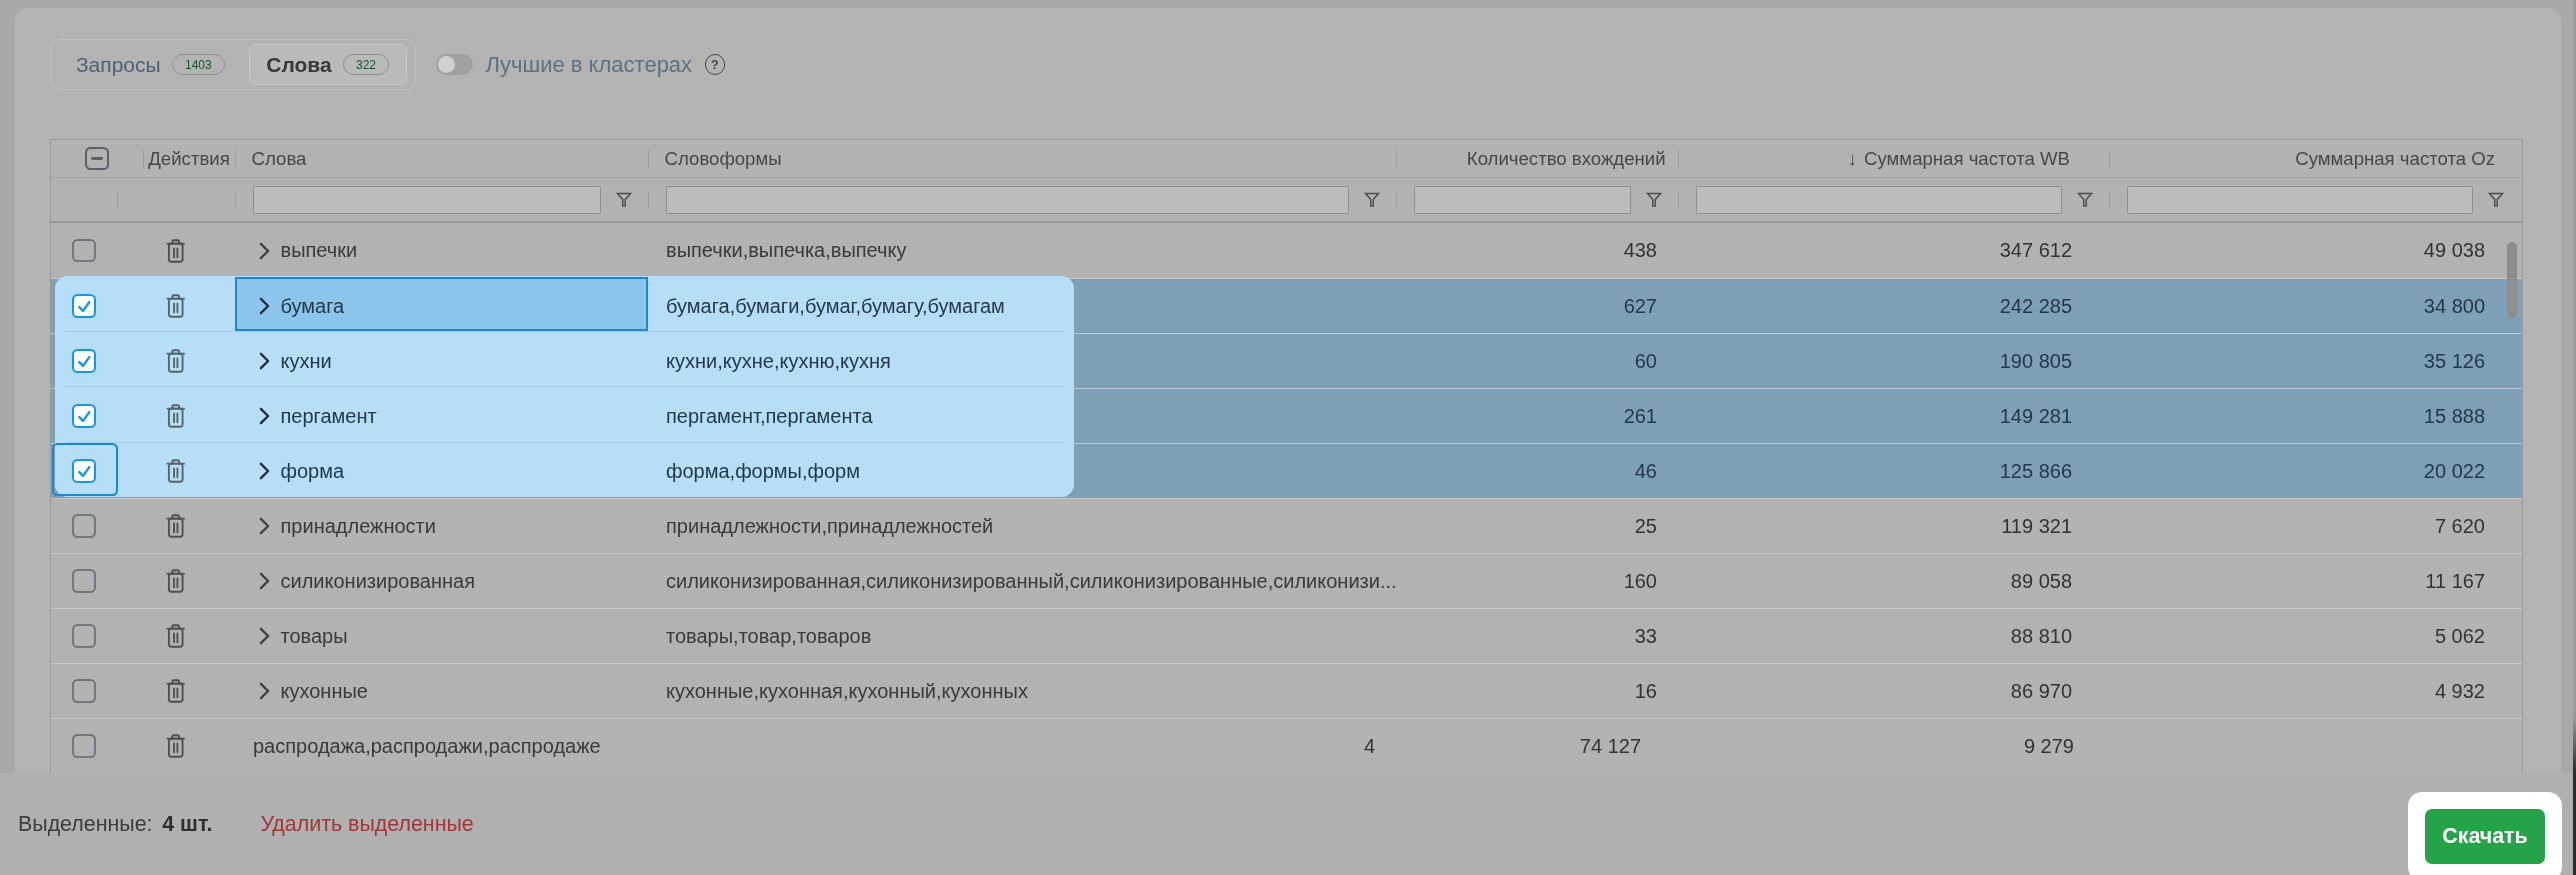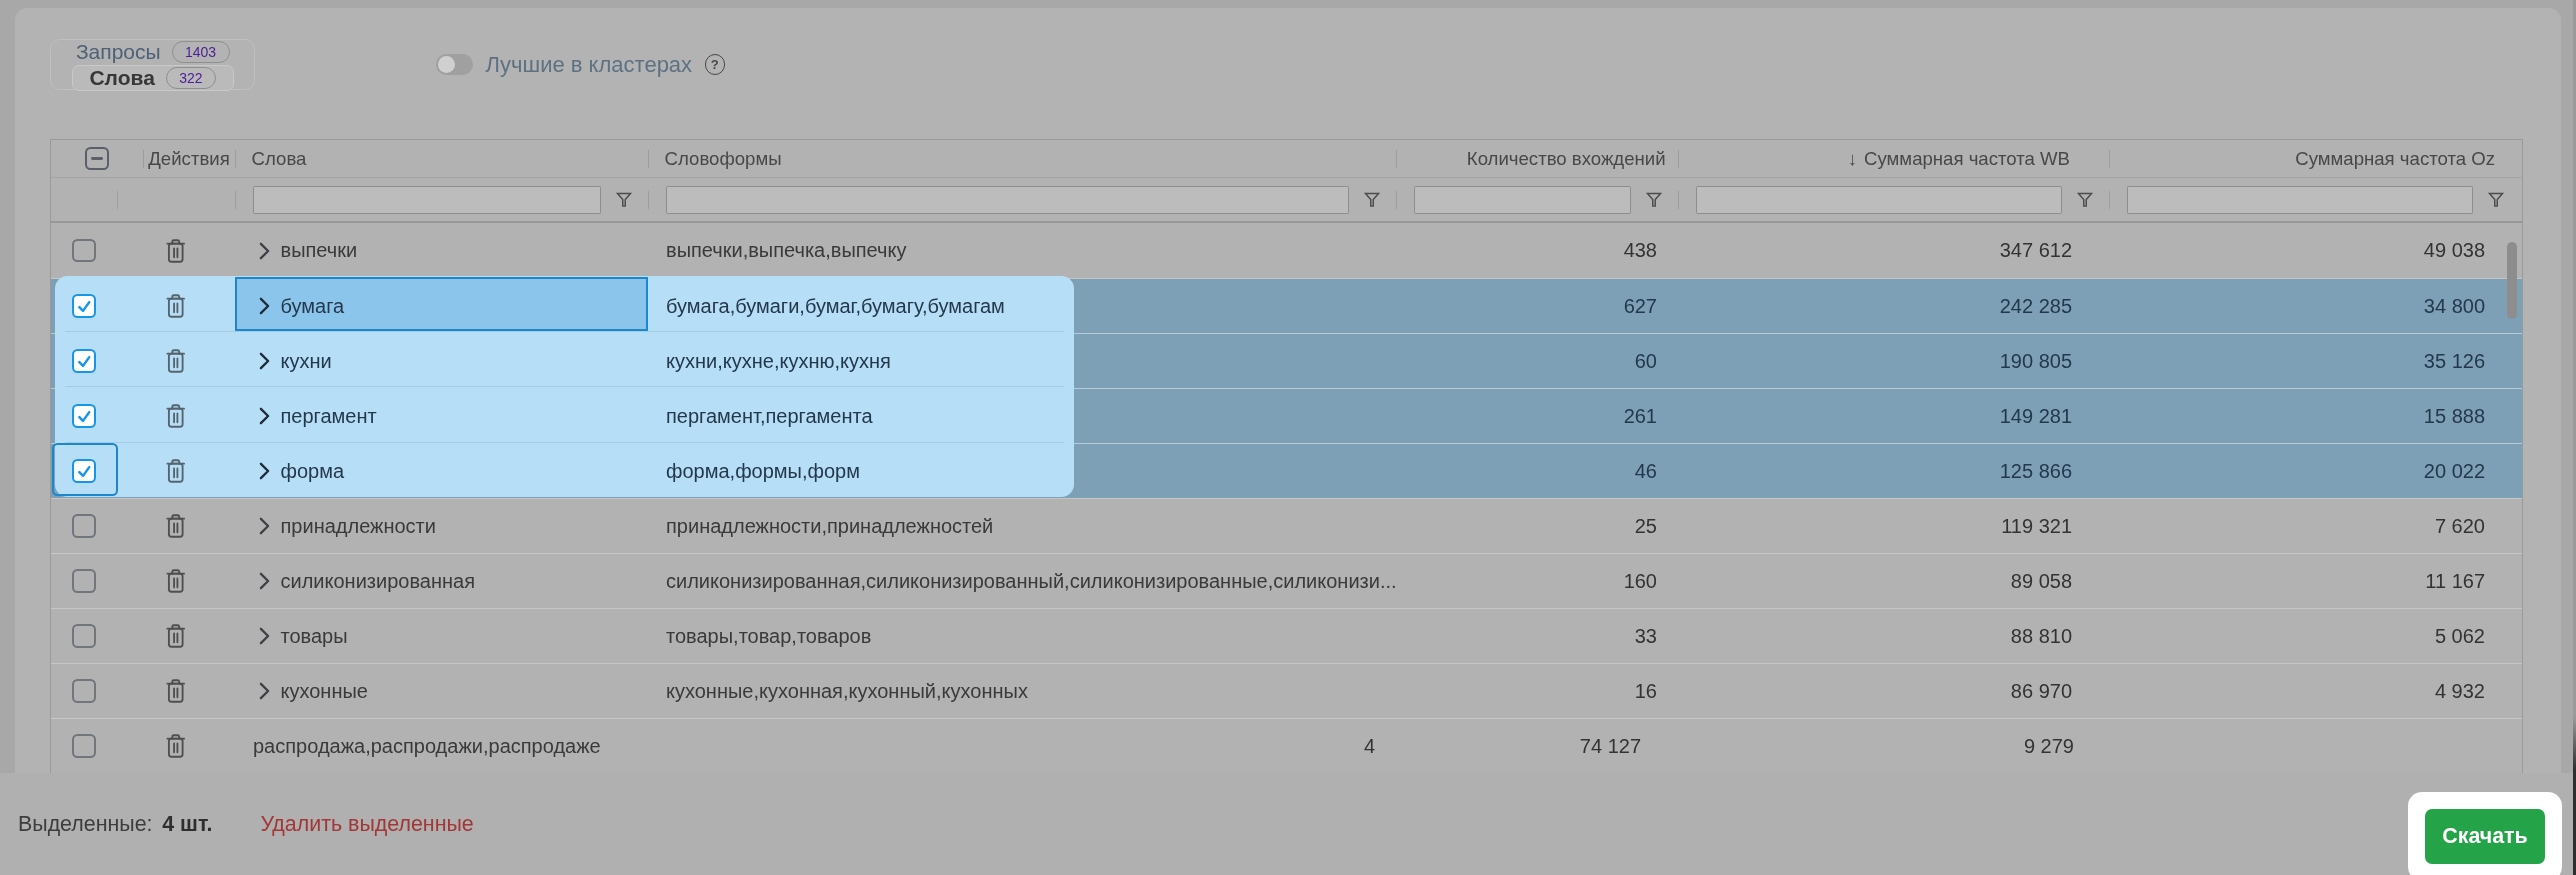--- a/index.html
+++ b/index.html
@@ -1,26 +1,26 @@
 <!DOCTYPE html>
 <html style="font-size:11px"><head>
 <meta charset="utf-8">
 <style>
   html,body{margin:0;padding:0;background:#a8a8a8;font-family:"Liberation Sans",sans-serif;}
   #stage{position:relative;width:2576px;height:875px;overflow:hidden;background:#a8a8a8;}
   
   .panel{position:absolute;left:15px;top:8.3px;width:2546px;height:867px;background:#b3b3b3;border-radius:12.4px;}
   
-  .tabsgroup{position:absolute;left:50px;top:39px;height:51px;display:flex;align-items:center;gap:1px;
-    padding:0 8.3px;border:1.4px solid #c0c0c0;border-radius:9.7px;box-sizing:border-box;flex-direction:column;}
+  .tabsgroup{position:absolute;left:50px;top:39px;height:51px;display:flex;align-items:center;gap:7px;
+    padding:0 8.3px;border:1.4px solid #c0c0c0;border-radius:9.7px;box-sizing:border-box;}
   .tab{display:flex;align-items:center;gap:11px;padding:0 16.6px;height:41px;border-radius:7px;cursor:pointer;}
   .tab .tlabel{font-size:21px;color:#4e6177;}
   .tab.active{background:#bababa;border:1.4px solid #c9c9c9;box-sizing:border-box;}
   .tab.active .tlabel{color:#373737;font-weight:bold;}
-  .badge{border:1.4px solid #8f8f8f;border-radius:690px;padding:2.1px 12.4px;font-size:14px;color:#4c1d95;}
+  .badge{border:1.4px solid #8f8f8f;border-radius:690px;padding:2.1px 12.4px;font-size:12px;color:#14532d;}
   .togglegroup{position:absolute;left:436px;top:39px;height:51px;display:flex;align-items:center;gap:12.4px;}
   .toggle{position:relative;width:37px;height:21.4px;background:#a0a0a0;border-radius:11px;cursor:pointer;}
   .knob{position:absolute;left:2.1px;top:2.1px;width:17px;height:17px;border-radius:50%;background:#d0d0d0;}
   .toglabel{font-size:22px;color:#5d7183;}
   .help{width:18.6px;height:18.6px;border:1.7px solid #474747;border-radius:50%;display:flex;align-items:center;justify-content:center;
     font-size:13px;font-weight:bold;color:#474747;cursor:pointer;}
   
   .table{position:absolute;left:50px;top:139px;width:2473px;height:635px;border:1.4px solid #9a9a9a;box-sizing:border-box;background:#b2b2b2;}
   .grid{display:grid;grid-template-columns:66px 118px 413px 748px 282px 431px 411px;align-items:center;}
   .thead{height:37px;border-bottom:1.4px solid #a5a5a5;}

